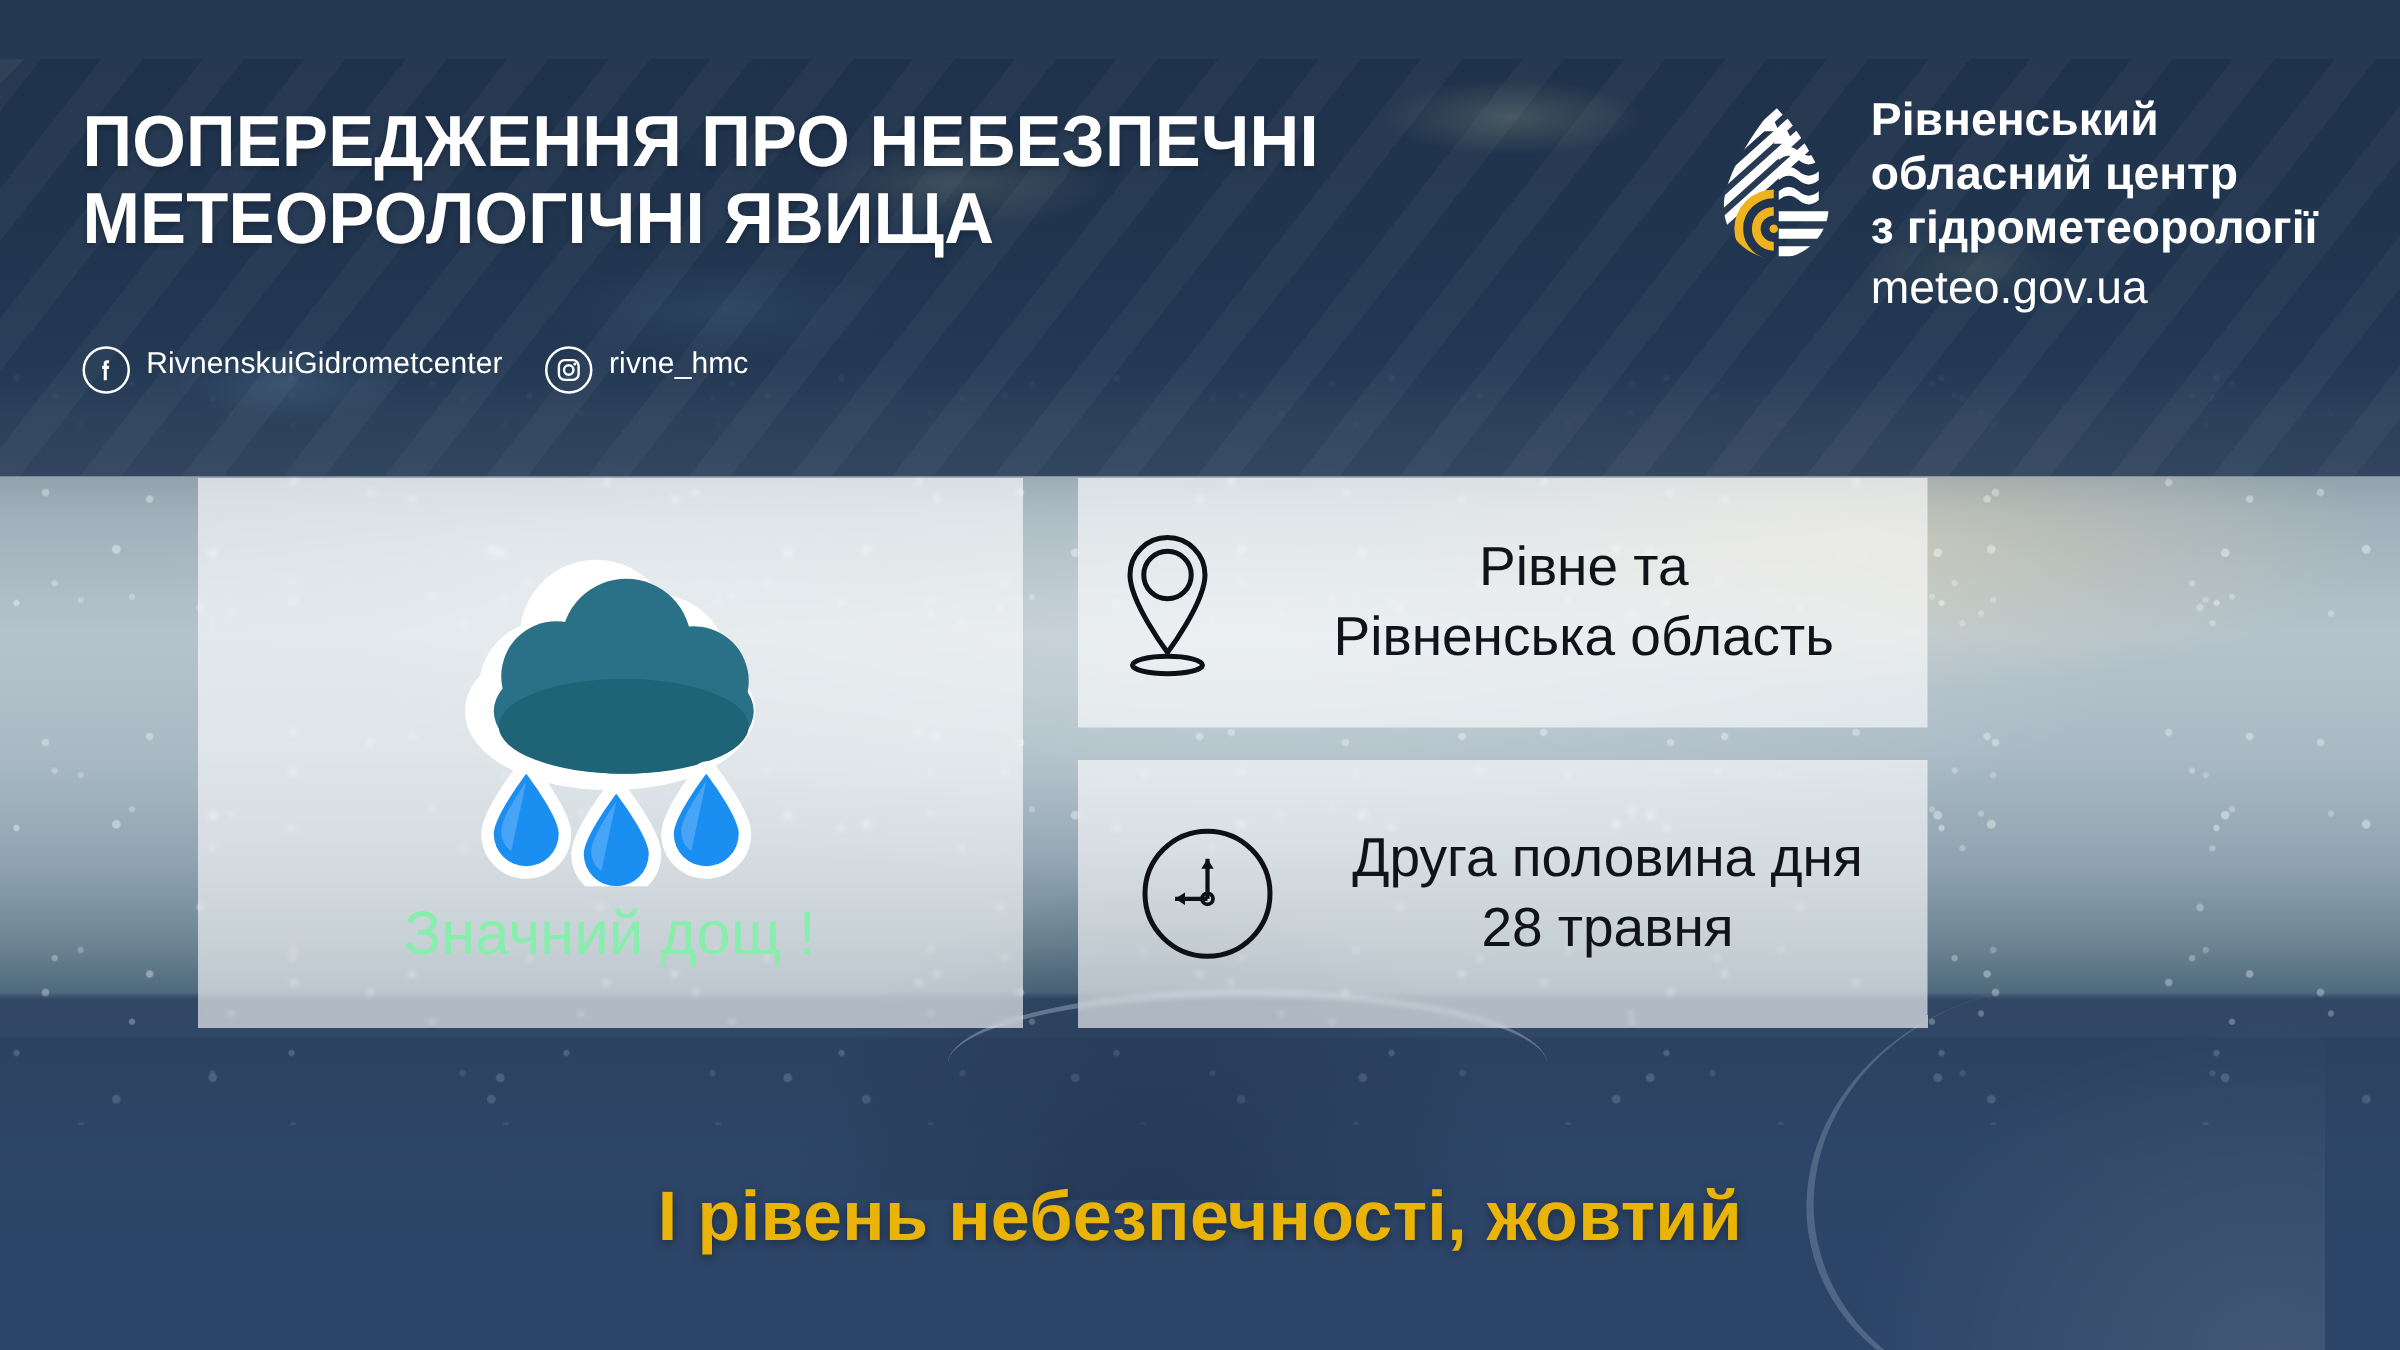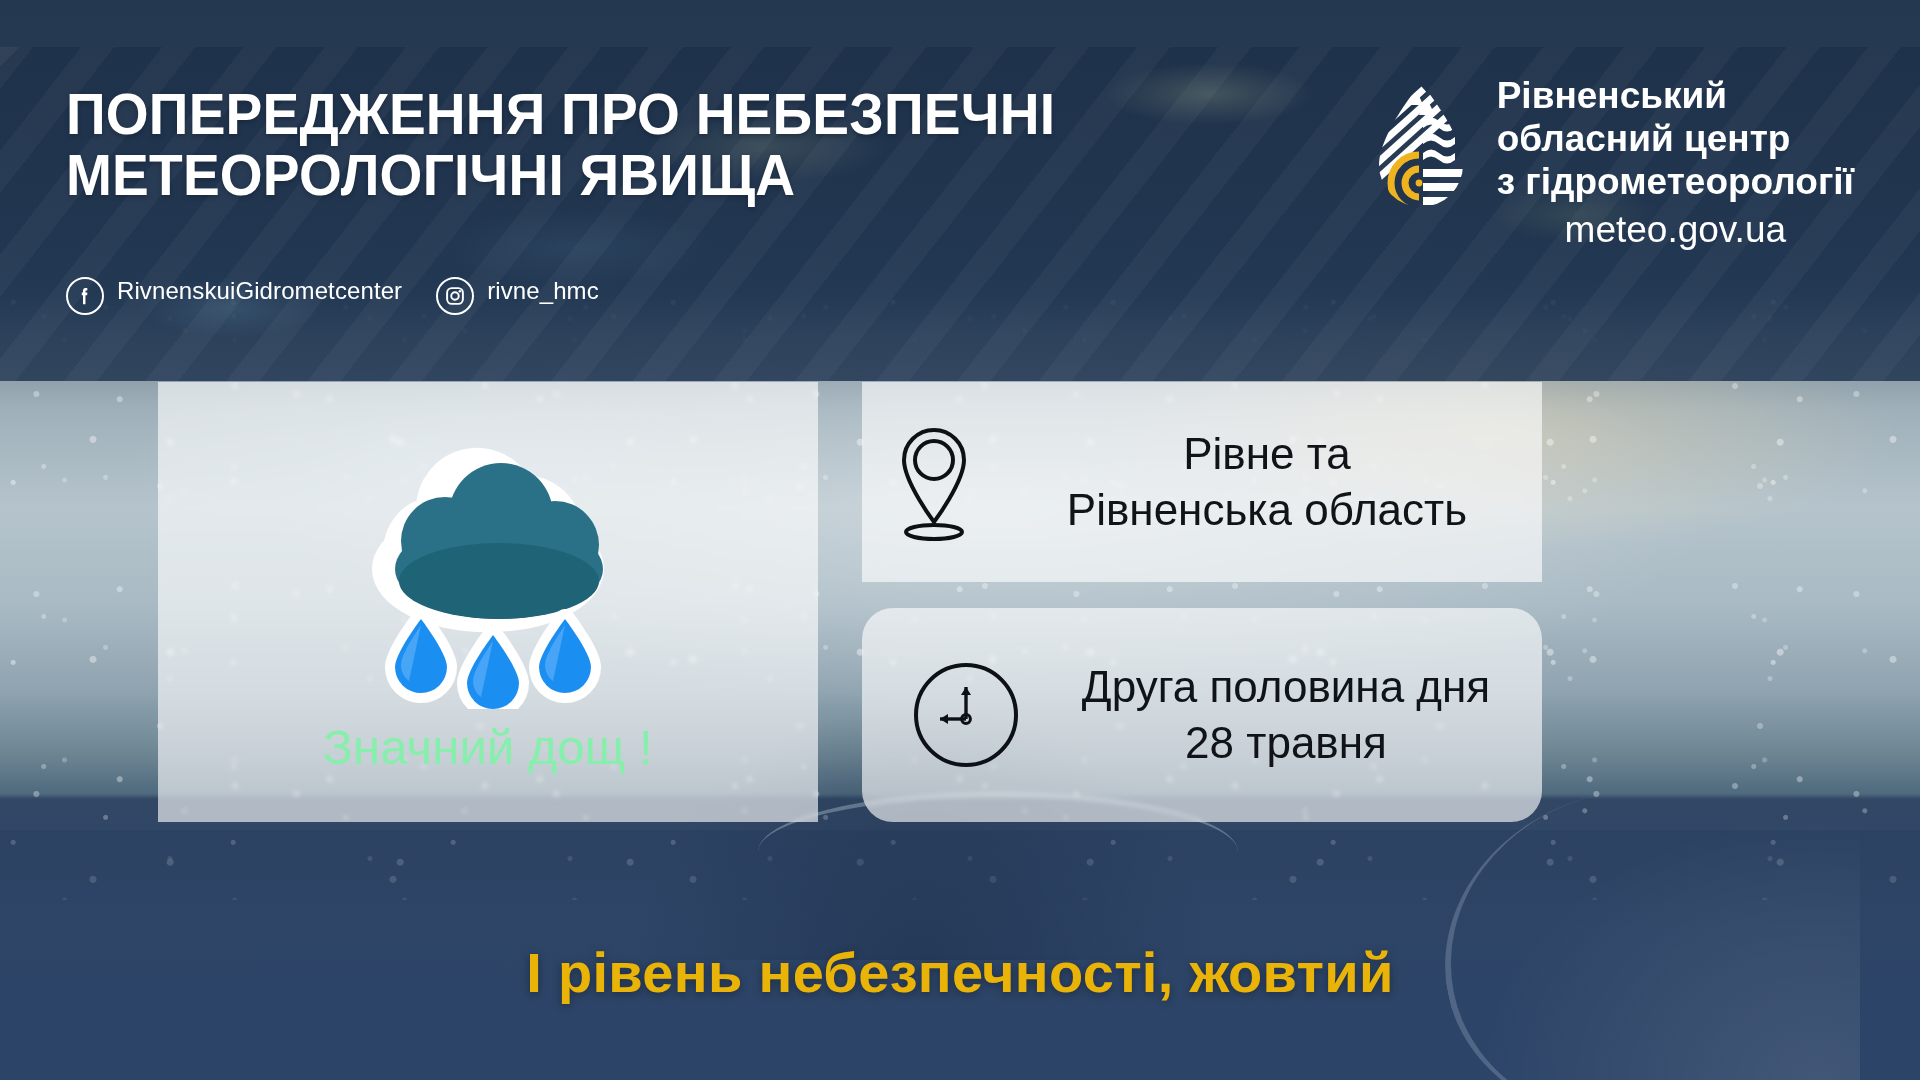--- a/index.html
+++ b/index.html
@@ -143,41 +143,41 @@
     display:flex; align-items:flex-start; gap:22px;
   }
   .brand-mark{ width:108px; height:132px; flex:0 0 auto; margin-top:6px; }
   .brand-text{ color:#fff; }
   .brand-line{
     display:block; font-size:37px; font-weight:bold; line-height:1.16;
     white-space:nowrap;
   }
   .brand-url{
     display:block; font-size:37px; line-height:1.2; margin-top:4px;
-    white-space:nowrap; font-weight:normal;text-align:center;
+    white-space:nowrap; font-weight:normal;
   }
 
   
   .card{
     position:absolute;
     background:rgba(255,255,255,0.62);
     backdrop-filter:blur(2px);
   }
   #card-phenomenon{
     left:158px; top:382px; width:660px; height:440px;
     display:flex; flex-direction:column;
     align-items:center; justify-content:center;
   }
   #card-location{
     left:862px; top:382px; width:680px; height:200px;
     display:flex; align-items:center; gap:40px; padding-left:24px;
   }
   #card-time{
     left:862px; top:608px; width:680px; height:214px;
-    display:flex; align-items:center; gap:34px; padding-left:48px;border-radius:31px;
+    display:flex; align-items:center; gap:34px; padding-left:48px;
   }
 
   .phenom-icon{ width:310px; height:280px; margin-bottom:10px; }
   .phenom-label{
     font-size:49px; color:#86efac; letter-spacing:.2px; white-space:nowrap;
   }
 
   .info-text{
     font-size:44px; color:#101418; line-height:1.28;
     font-weight:500;

